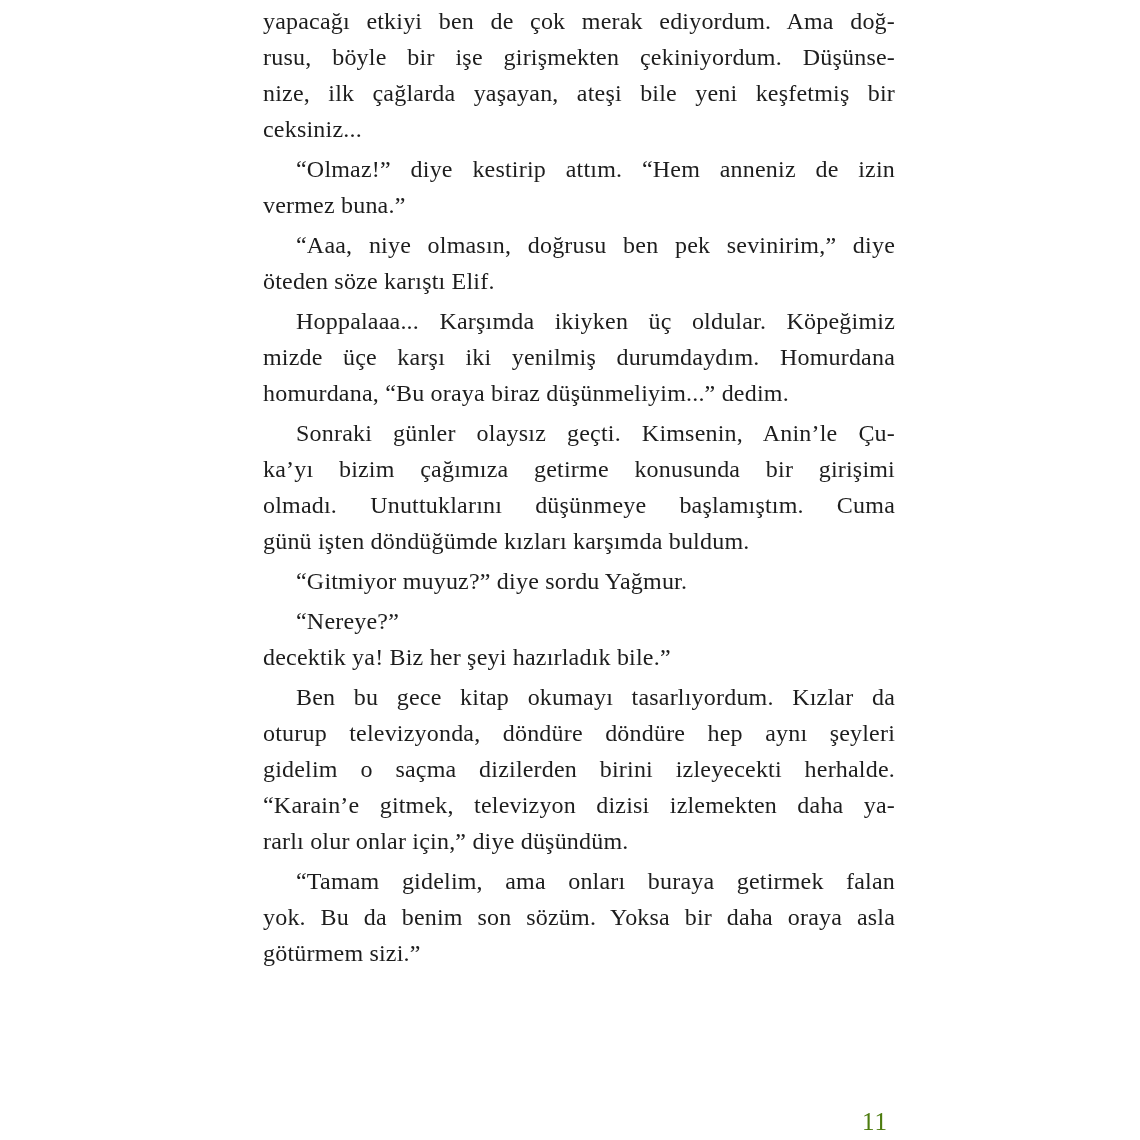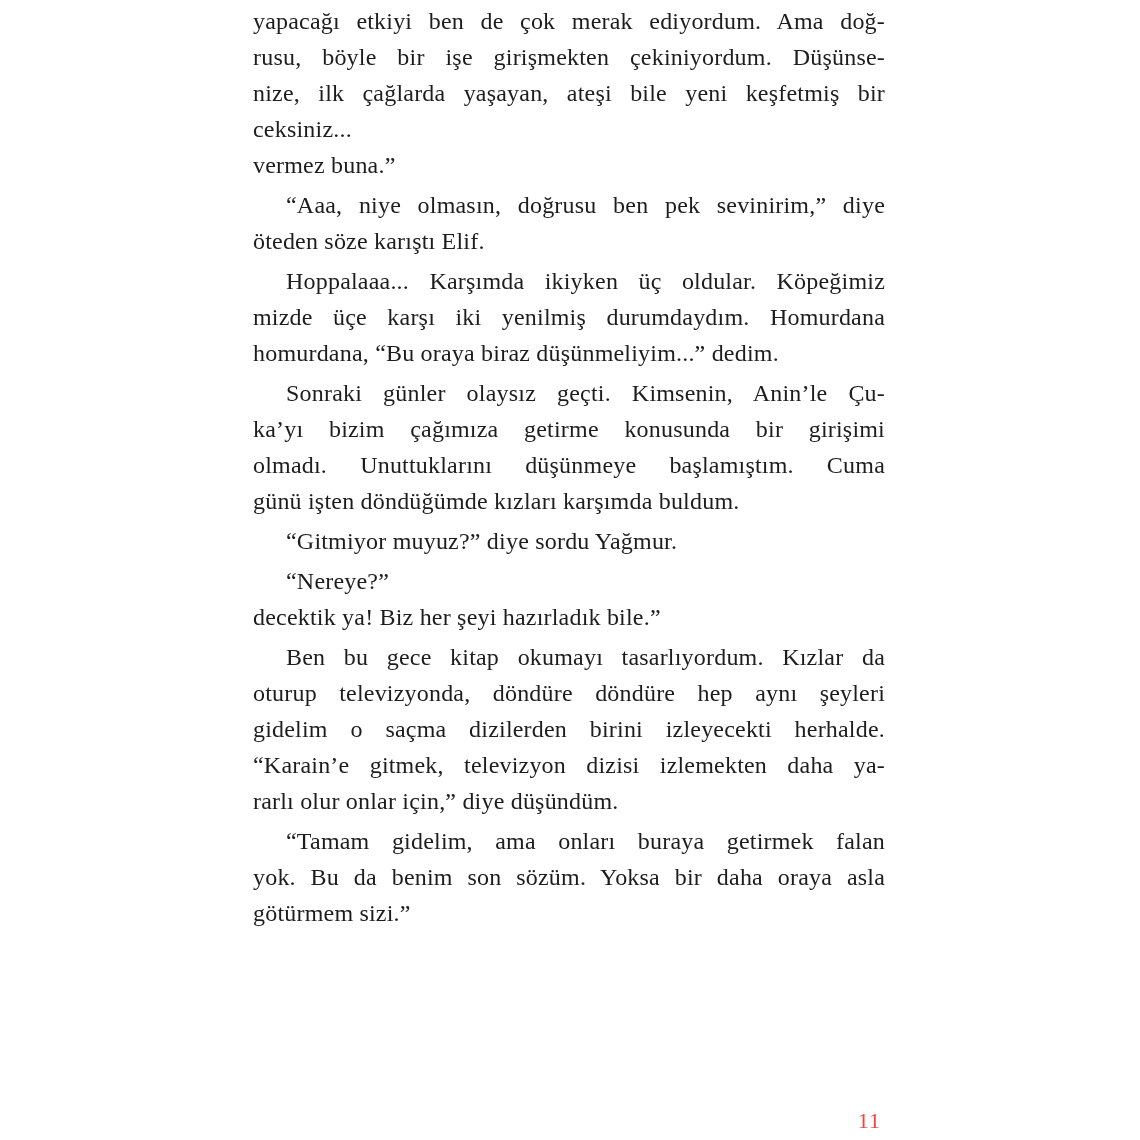--- a/index.html
+++ b/index.html
@@ -10,21 +10,21 @@
   .book-page {
     position: relative;
     width: 1140px;
     height: 1140px;
     background: #ffffff;
     overflow: hidden;
     font-family: "Liberation Serif", "DejaVu Serif", serif;
   }
   .text-column {
     position: absolute;
-    left: 253px;
+    left: 263px;
     top: 3px;
     width: 632px;
     color: #1d1d1d;
     font-size: 24px;
     line-height: 36px;
     letter-spacing: 0.2px;
   }
   .line {
     text-align: justify;
     text-align-last: justify;
@@ -38,38 +38,39 @@
   }
   .line.indent {
     padding-left: 33px;
     margin-top: 4px;
   }
   .line.indent:first-child {
     margin-top: 0;
   }
   .page-number {
     position: absolute;
-    left: 249px;
+    left: 256px;
     top: 1108px;
     width: 632px;
     text-align: right;
-    font-size: 22px;
-    color: #ef4444;
+    font-size: 25px;
+    color: #4d7c0f;
     letter-spacing: 1px;
   }
 </style>
 </head>
 <body>
 
 <div class="book-page">
   <div class="text-column">
       <div class="line">yapacağı etkiyi ben de çok merak ediyordum. Ama doğ-</div>
       <div class="line">rusu, böyle bir işe girişmekten çekiniyordum. Düşünse-</div>
       <div class="line">nize, ilk çağlarda yaşayan, ateşi bile yeni keşfetmiş bir</div>
       <div class="line end">ceksiniz...</div>
+      <div class="line indent">“Olmaz!” diye kestirip attım. “Hem anneniz de izin</div>
       <div class="line end">vermez buna.”</div>
       <div class="line indent">“Aaa, niye olmasın, doğrusu ben pek sevinirim,” diye</div>
       <div class="line end">öteden söze karıştı Elif.</div>
       <div class="line indent">Hoppalaaa... Karşımda ikiyken üç oldular. Köpeğimiz</div>
       <div class="line">mizde üçe karşı iki yenilmiş durumdaydım. Homurdana</div>
       <div class="line end">homurdana, “Bu oraya biraz düşünmeliyim...” dedim.</div>
       <div class="line indent">Sonraki günler olaysız geçti. Kimsenin, Anin’le Çu-</div>
       <div class="line">ka’yı bizim çağımıza getirme konusunda bir girişimi</div>
       <div class="line">olmadı. Unuttuklarını düşünmeye başlamıştım. Cuma</div>
       <div class="line end">günü işten döndüğümde kızları karşımda buldum.</div>

